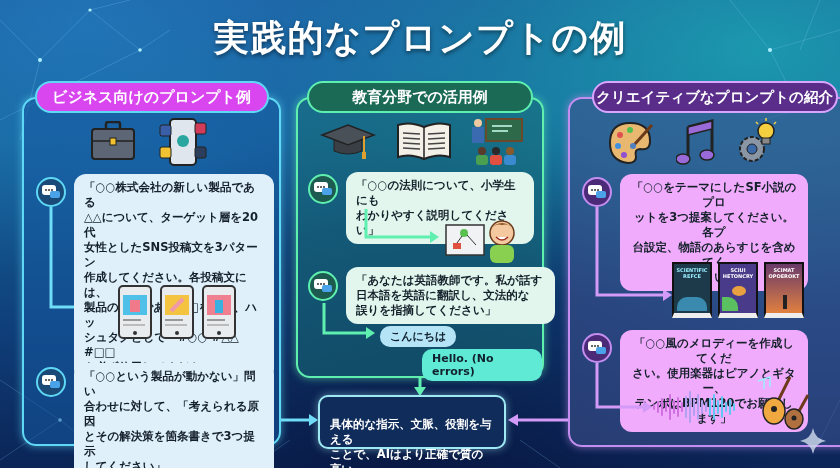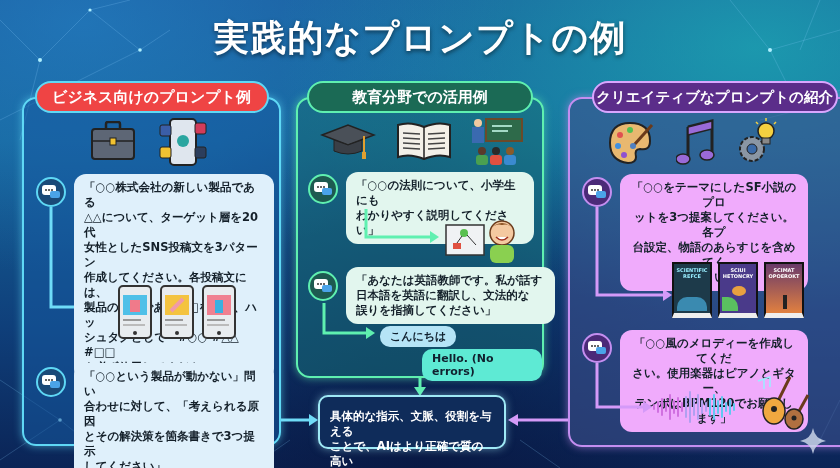--- a/index.html
+++ b/index.html
@@ -29,21 +29,21 @@
   }
   .panel.business { left: 22px; top: 97px; width: 259px; height: 349px; border-color: #5fd8f5; background: rgba(22,90,160,0.55); box-shadow: 0 0 8px rgba(95,216,245,0.6); }
   .panel.education { left: 296px; top: 97px; width: 248px; height: 281px; border-color: #5ff0b0; background: rgba(24,110,120,0.55); box-shadow: 0 0 8px rgba(95,240,176,0.6); }
   .panel.creative { left: 568px; top: 97px; width: 293px; height: 350px; border-color: #c48ef0; background: rgba(60,80,140,0.6); box-shadow: 0 0 8px rgba(196,142,240,0.6); }
   .pill {
     position: absolute; top: -18px; left: 50%; transform: translateX(-50%);
     height: 32px; border-radius: 16px; border: 2.5px solid;
     color: #fff; font-weight: bold; font-size: 15px; white-space: nowrap;
     display: flex; align-items: center; justify-content: center; padding: 0 14px;
   }
-  .business .pill { border-color: #5fd8f5; background: #ef4444; width: 234px; text-align: right; }
+  .business .pill { border-color: #5fd8f5; background: #d946ef; width: 234px; text-align: right; }
   .education .pill { border-color: #5ff0b0; background: #1b6a55; width: 226px; }
   .creative .pill { border-color: #d9a6ff; background: #5b2d8a; width: 246px; font-size: 14.5px; }
   .bubble {
     position: absolute; border-radius: 12px; font-size: 11.5px; line-height: 15px;
     font-weight: bold; padding: 6px 10px; color: #14202a;
   }
   .business .bubble { background: #dff0fb; }
   .education .bubble { background: #e2f6ee; }
   .creative .bubble { background: #f0abfc; text-align: center; }
   .chat-icon {
@@ -51,21 +51,21 @@
     border: 2.5px solid; display: flex; align-items: center; justify-content: center;
   }
   .business .chat-icon { border-color: #5fd8f5; background: #1a4a78; }
   .education .chat-icon { border-color: #5ff0b0; background: #1d5a50; }
   .creative .chat-icon { border-color: #c48ef0; background: #4b2a78; }
   .connector { position: absolute; }
   .summary {
     position: absolute; left: 318px; top: 395px; width: 188px; height: 54px;
     border: 2px solid #9fe9f5; border-radius: 10px; background: #0f2c5a;
     color: #fff; font-size: 11.5px; line-height: 15px; font-weight: bold;
-    padding: 12px 10px; box-shadow: 0 0 8px rgba(159,233,245,0.5);
+    padding: 20px 10px; box-shadow: 0 0 8px rgba(159,233,245,0.5);
   }
   .small-bubble {
     position: absolute; border-radius: 10px; font-size: 11px; font-weight: bold; padding: 3px 10px;
   }
   .jp-bubble { background: #b5e4f6; color: #10202e; }
   .en-bubble { background: #5eead4; color: #10202e; }
   svg { display: block; }
 </style>
 </head>
 <body>

